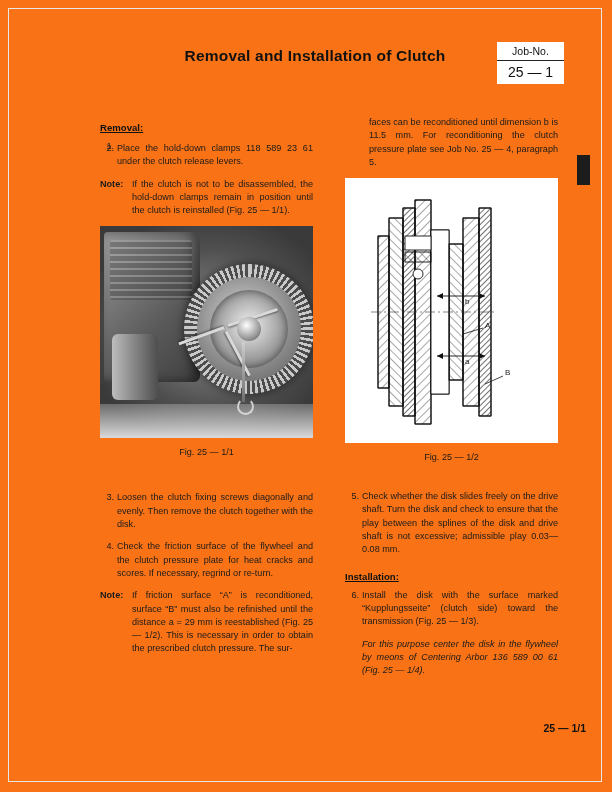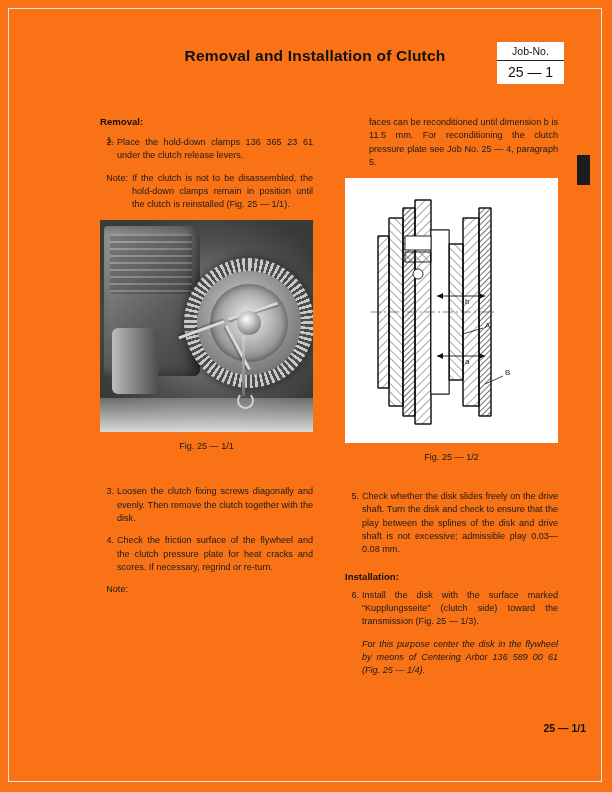--- a/index.html
+++ b/index.html
@@ -80,22 +80,23 @@
   }
   .col-right {
     position: absolute;
     left: 345px; top: 116px;
     width: 213px;
   }
 
   .subhead {
     font-size: 9.6px;
     font-weight: bold;
-    margin: 0 0 7px 0;
+    margin: 6px 0 7px 0;
     color: #111;
+    text-decoration: underline;
   }
   .subhead.spaced { margin-top: 14px; }
 
   .item {
     position: relative;
     font-size: 9.1px;
     line-height: 13.3px;
     text-align: justify;
     margin-bottom: 9px;
     padding-left: 17px;
@@ -106,22 +107,22 @@
     left: 0; top: 0;
     width: 14px;
     text-align: right;
     font-size: 9.1px;
   }
   .item.note {
     padding-left: 32px;
   }
   .item.note .num {
     width: 28px;
-    text-align: right;
-    font-weight: normal;
+    text-align: left;
+    font-weight: bold;
   }
   .item.plain {
     padding-left: 17px;
     font-style: italic;
   }
 
   .para-cont {
     font-size: 9.1px;
     line-height: 13.3px;
     text-align: justify;
@@ -264,21 +265,21 @@
 
   <div class="col-left">
     <div class="subhead">Removal:</div>
 
     <div class="item">
       <span class="num">1.</span>
     </div>
 
     <div class="item">
       <span class="num">2.</span>
-      <span>Place the hold-down clamps 136 365 23 61 under the clutch release levers.</span>
+      <span>Place the hold-down clamps 118 589 23 61 under the clutch release levers.</span>
     </div>
 
     <div class="item note">
       <span class="num">Note:</span>
       <span>If the clutch is not to be disassembled, the hold-down clamps remain in position until the clutch is reinstalled (Fig. 25 — 1/1).</span>
     </div>
 
     <div class="photo">
       <div class="engine-block"></div>
       <div class="block-lines"></div>
@@ -303,20 +304,21 @@
       <span>Loosen the clutch fixing screws diagonally and evenly. Then remove the clutch together with the disk.</span>
     </div>
 
     <div class="item">
       <span class="num">4.</span>
       <span>Check the friction surface of the flywheel and the clutch pressure plate for heat cracks and scores. If necessary, regrind or re-turn.</span>
     </div>
 
     <div class="item note">
       <span class="num">Note:</span>
+      <span>If friction surface “A” is reconditioned, surface “B” must also be refinished until the distance a = 29 mm is reestablished (Fig. 25 — 1/2). This is necessary in order to obtain the prescribed clutch pressure. The sur-</span>
     </div>
   </div>
 
   <div class="col-right">
     <div class="para-cont">faces can be reconditioned until dimension b is 11.5 mm. For reconditioning the clutch pressure plate see Job No. 25 — 4, paragraph 5.</div>
 
     <div class="drawing">
       <svg width="213" height="265" viewBox="0 0 213 265">
 
         <g stroke="#111" fill="none" stroke-width="1">

